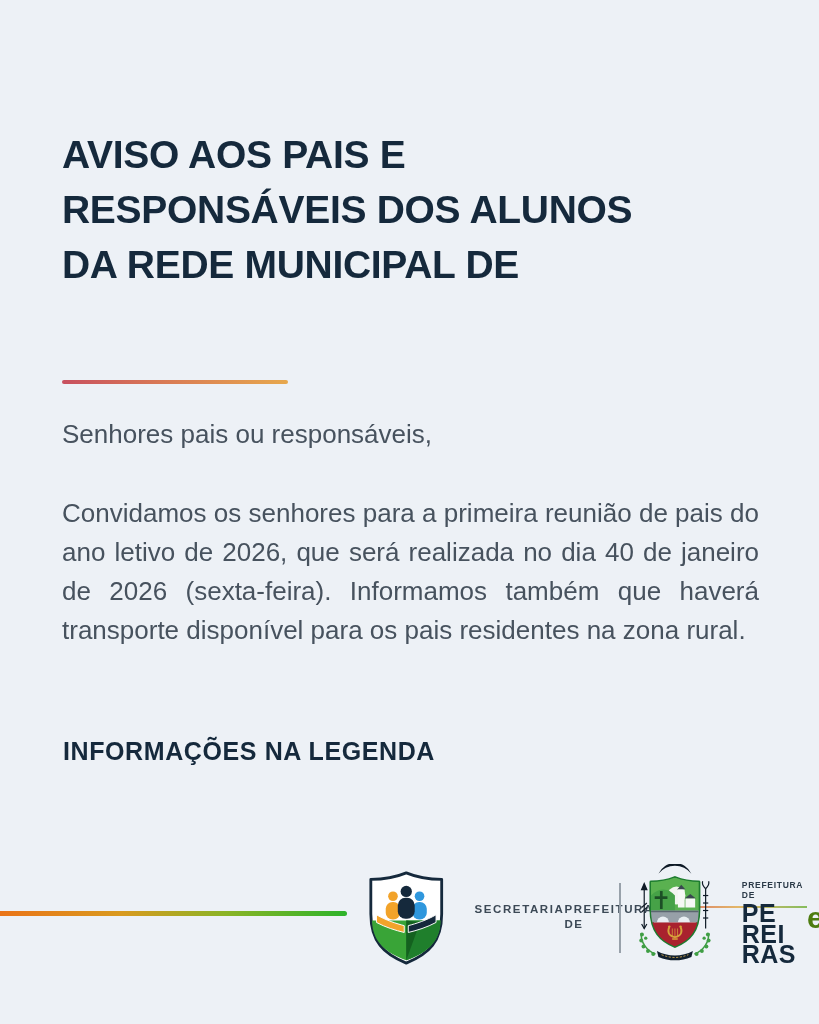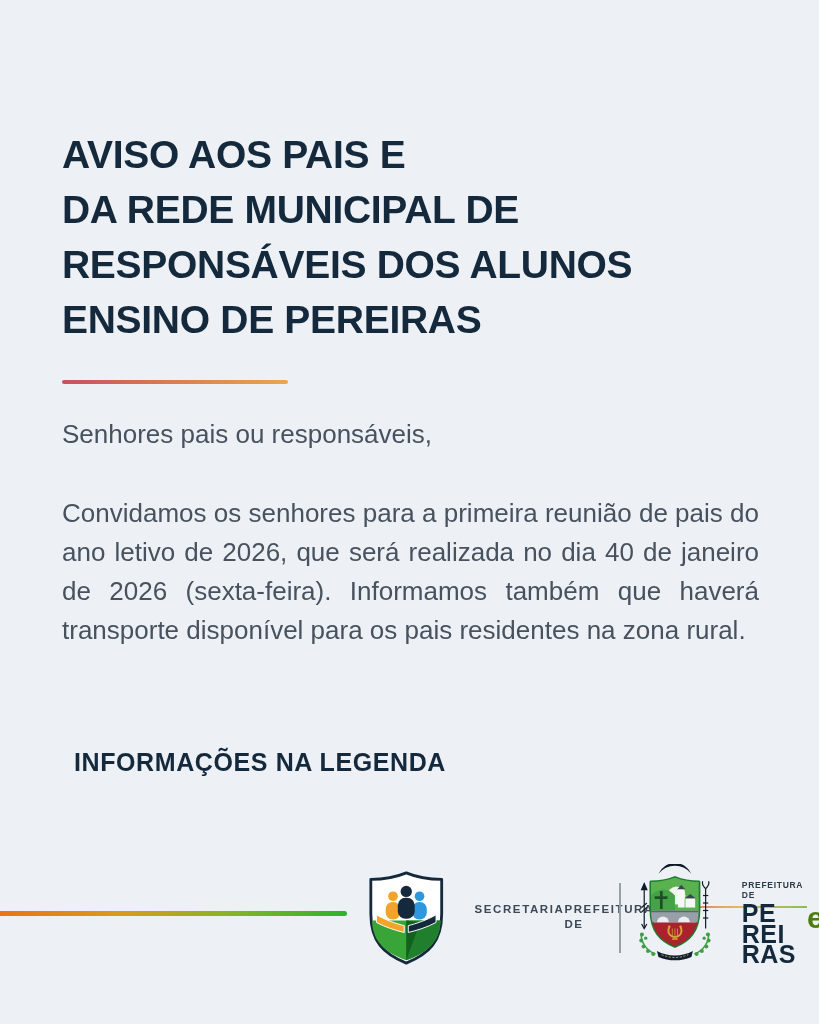--- a/index.html
+++ b/index.html
@@ -45,21 +45,21 @@
     width: 697px;
     margin: 0;
     font-size: 26px;
     line-height: 39px;
     color: #47525e;
     text-align: justify;
   }
   .cta {
     position: absolute;
     left: 62px; top: 736px;
-    margin: 12px;
+    margin: 1px;
     font-size: 25px;
     font-weight: 700;
     letter-spacing: 0.6px;
     color: #15293c;
   }
   
   .footer-rule {
     position: absolute;
     left: 0; top: 911px;
     width: 347px; height: 5px;
@@ -121,23 +121,22 @@
     color: #15293c;
   }
 </style>
 </head>
 <body>
 
 <div class="poster">
 
   <h1 class="title">
     <span>AVISO AOS PAIS E</span>
+    <span>RESPONSÁVEIS DOS ALUNOS</span>
     <span>DA REDE MUNICIPAL DE</span>
-    <span>RESPONSÁVEIS DOS ALUNOS</span>
-    <span>ENSINO DE PEREIRAS</span>
   </h1>
 
   <div class="title-underline"></div>
 
   <p class="salutation">Senhores pais ou responsáveis,</p>
 
   <p class="paragraph">Convidamos os senhores para a primeira reunião de pais do ano letivo de 2026, que será realizada no dia 40 de janeiro de 2026 (sexta-feira). Informamos também que haverá transporte disponível para os pais residentes na zona rural.</p>
 
   <p class="cta">INFORMAÇÕES NA LEGENDA</p>
 

